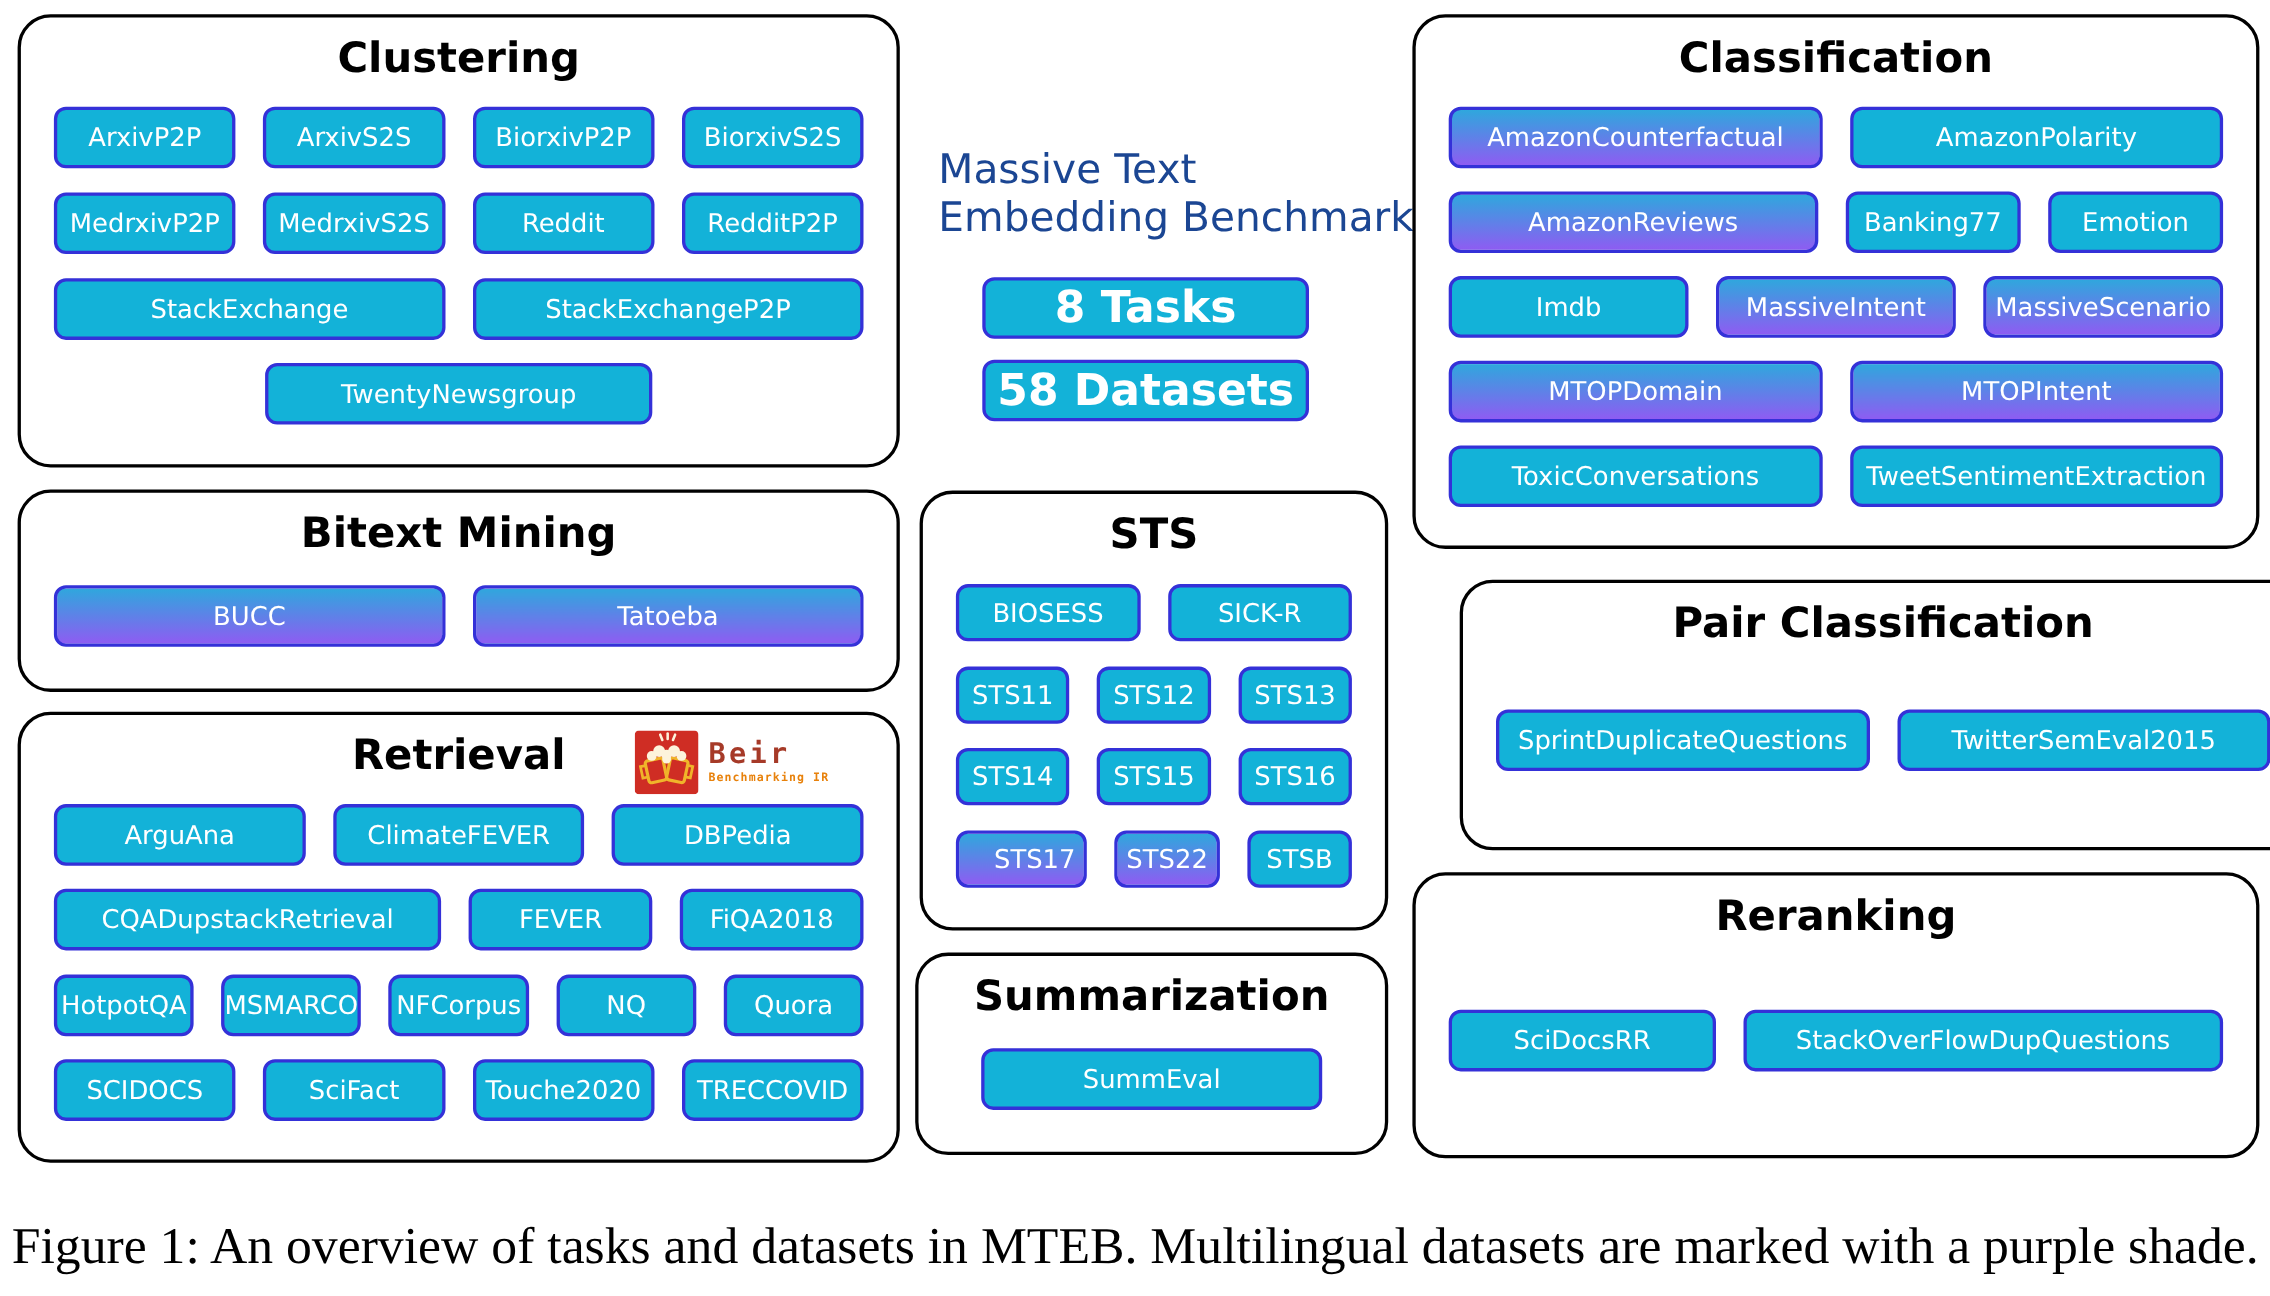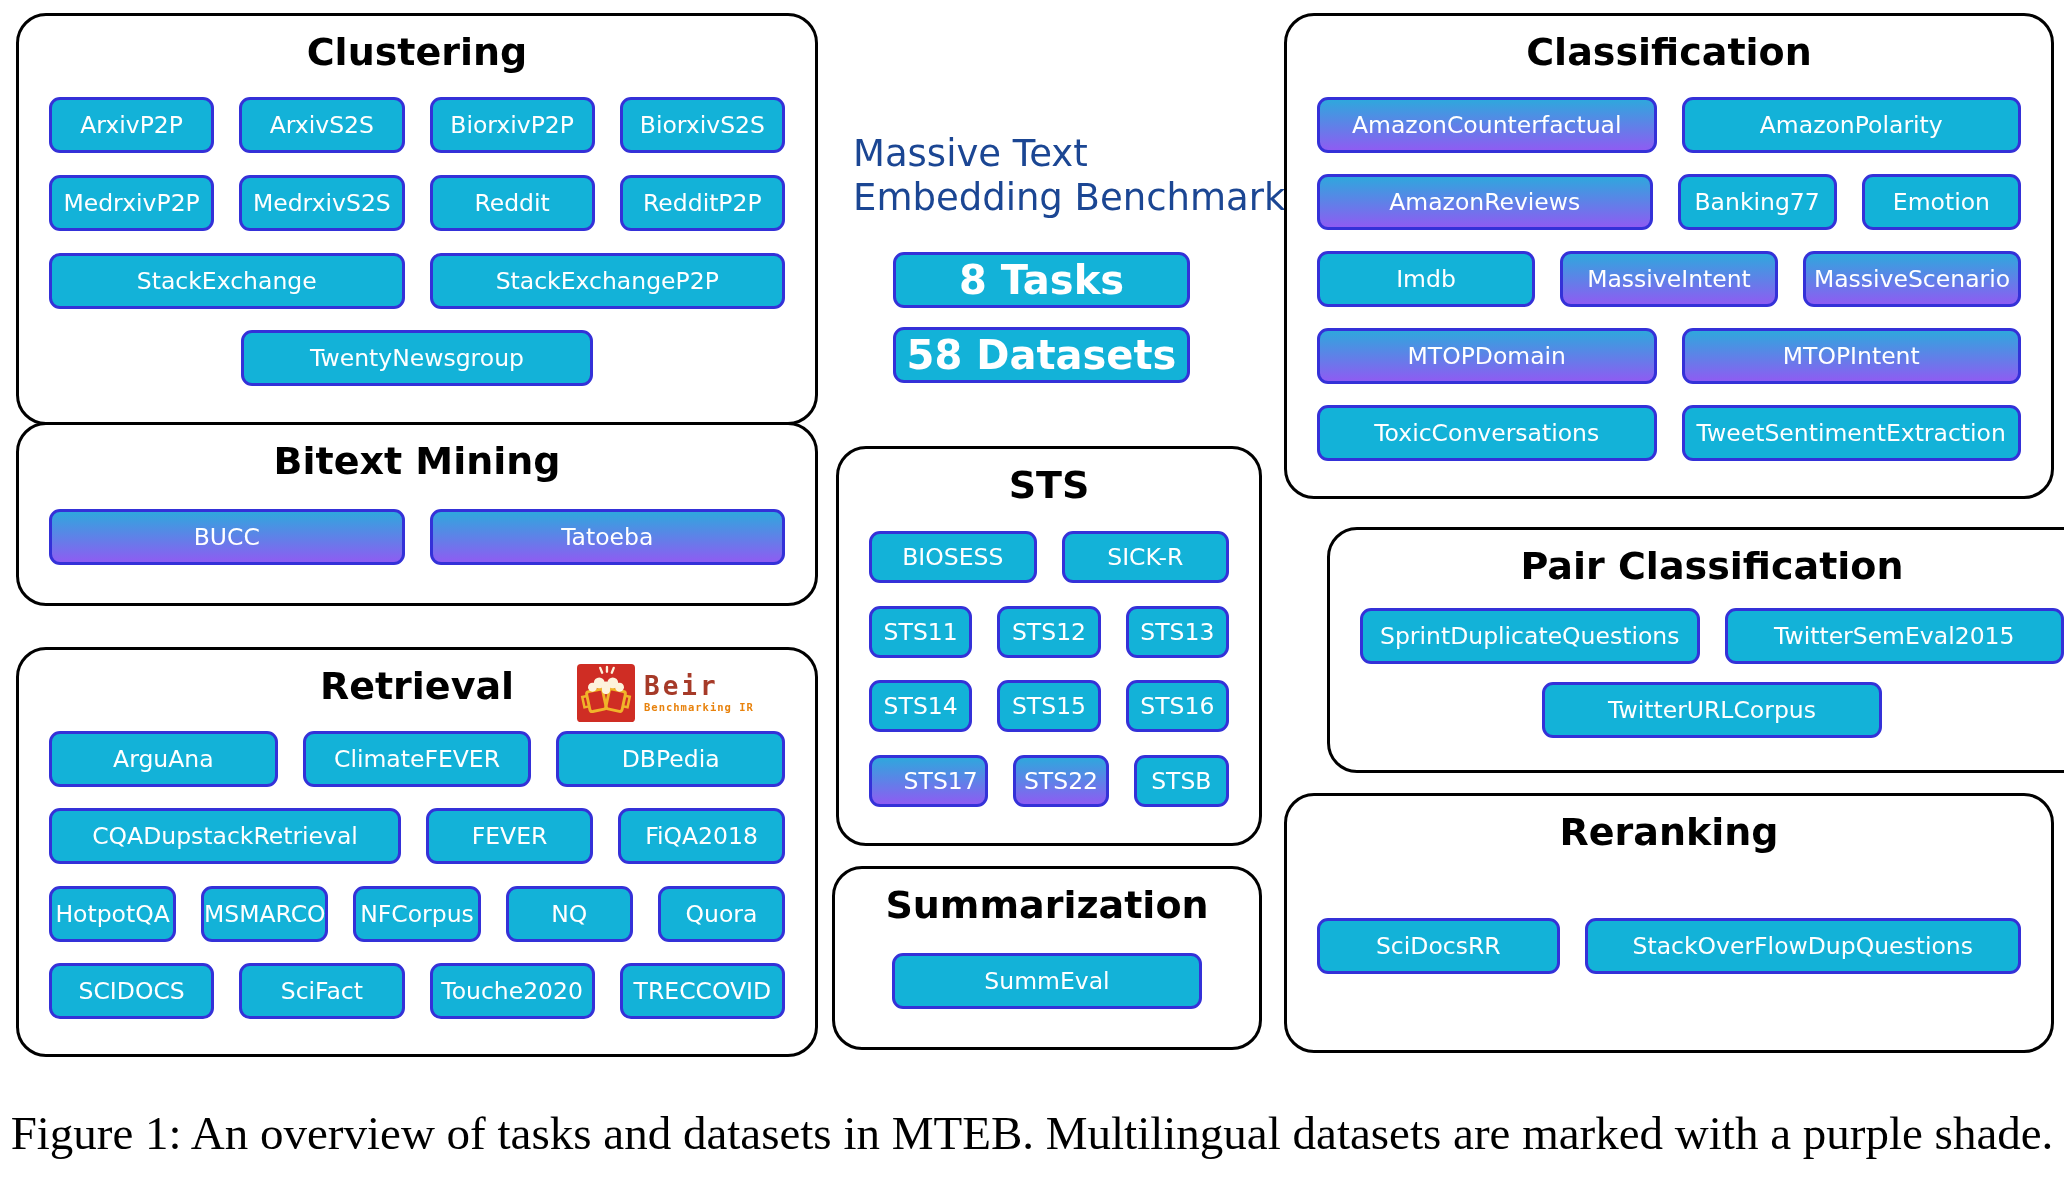--- a/index.html
+++ b/index.html
@@ -26,21 +26,21 @@
     border:3px solid var(--chip-border,#3431d8);border-radius:11px;
     color:#fff;font-size:23.5px;
     display:flex;align-items:center;justify-content:center;
     white-space:nowrap;overflow:hidden;
   }
   .chip.ml{background:linear-gradient(180deg,var(--ml-top,#2fa7dd) 0%,var(--ml-bottom,#8e5cf2) 100%);}
   .p-sts .chip{height:52px;}
 
   
   .p-clustering{left:16px;top:13px;width:802px;height:412px;}
-  .p-bitext{left:16px;top:422px;width:802px;height:184px;}
+  .p-bitext{left:16px;top:445px;width:802px;height:184px;}
   .p-retrieval{left:16px;top:647px;width:802px;height:410px;}
   .p-sts{left:836px;top:446px;width:426px;height:400px;}
   .p-summ{left:832px;top:866px;width:430px;height:184px;}
   .p-class{left:1284px;top:13px;width:770px;height:486px;}
   .p-pair{left:1327px;top:527px;width:770px;height:246px;}
   .p-rerank{left:1284px;top:793px;width:770px;height:260px;}
 
   
   .mteb-title{
     position:absolute;left:855px;top:20px;width:410px;text-align:center;
@@ -244,23 +244,20 @@
       </div>
   </div>
 
   <div class="panel p-pair">
     <div class="panel-title">Pair Classification</div>
     <div class="rows">
         <div class="row">
           <div class="chip" style="flex: 1 1 0px;">SprintDuplicateQuestions</div>
           <div class="chip" style="flex: 1 1 0px;">TwitterSemEval2015</div>
         </div>
-        <div class="row">
-          <div class="chip" style="width: 340px; flex: 0 0 auto;">TwitterURLCorpus</div>
-        </div>
       </div>
   </div>
 
   <div class="panel p-rerank">
     <div class="panel-title">Reranking</div>
     <div class="rows">
         <div class="row">
           <div class="chip" style="flex: 1 1 0px;">SciDocsRR</div>
           <div class="chip" style="flex: 1.82 1 0px;">StackOverFlowDupQuestions</div>
         </div>

